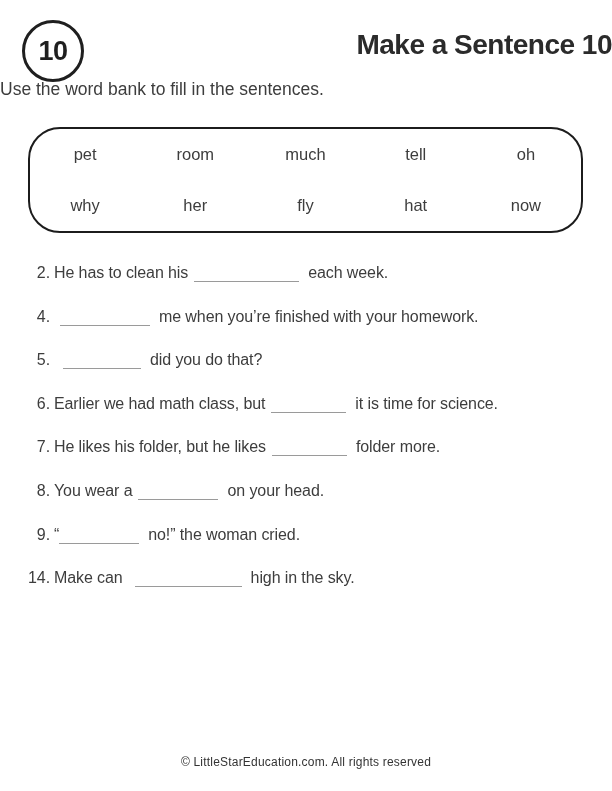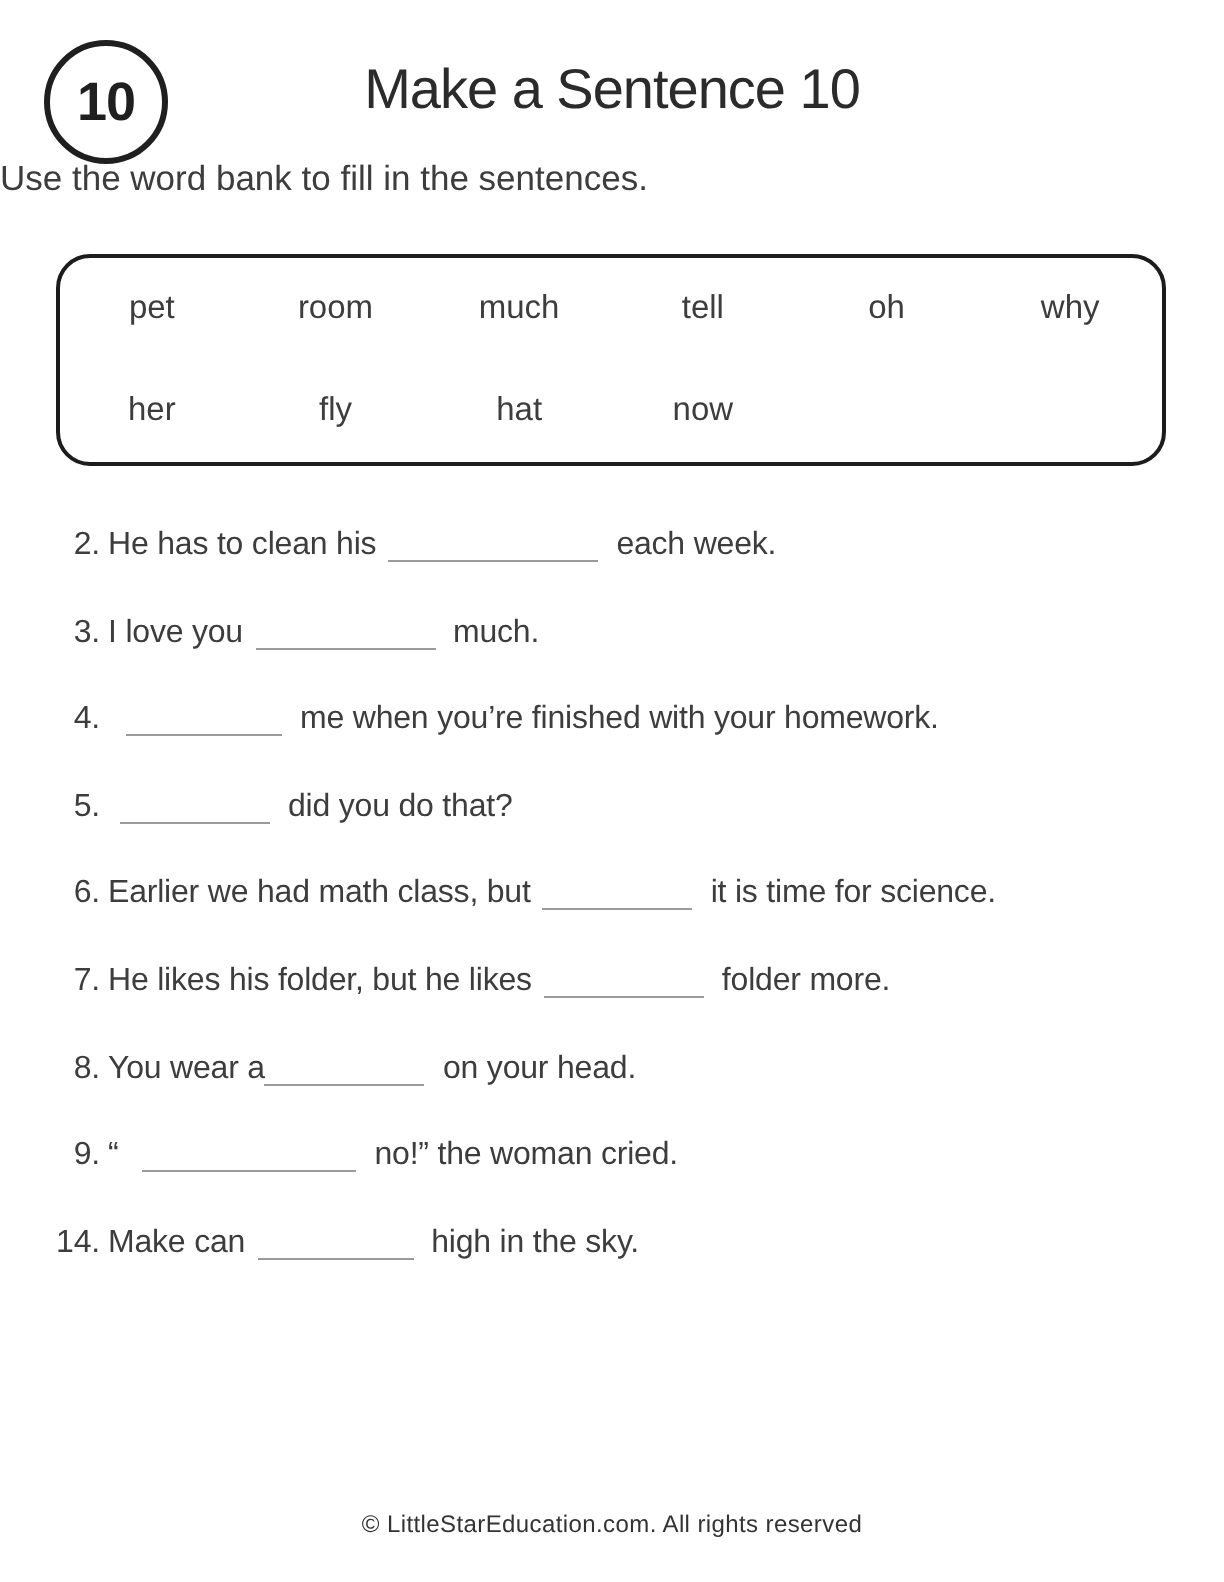--- a/index.html
+++ b/index.html
@@ -23,40 +23,40 @@
     border: 3.5px solid #1f1f1f;
     border-radius: 50%;
     display: flex; align-items: center; justify-content: center;
     font-size: 27px; font-weight: 700; color: #1f1f1f;
     letter-spacing: -0.5px;
   }
 
   .title {
     position: absolute;
     left: 0; top: 29px; width: 612px;
-    text-align: center;
-    font-size: 28px; font-weight: 400; color: #2b2b2b;
+    text-align: right;
+    font-size: 28px; font-weight: 700; color: #2b2b2b;
     letter-spacing: -0.5px;
   }
 
   .subtitle {
     position: absolute;
     left: 0; top: 79px; width: 612px;
     font-size: 17.5px; color: #3d3d3d;
   }
 
   
   .word-bank {
     position: absolute;
     left: 28px; top: 127px;
     width: 555px; height: 106px;
     border: 2px solid #1c1c1c;
-    border-radius: 17px;
+    border-radius: 32px;
     display: grid;
-    grid-template-columns: repeat(6, 1fr);
+    grid-template-columns: repeat(5, 1fr);
     grid-auto-rows: 51px;
     align-items: center;
     justify-items: center;
   }
   .word { font-size: 16.5px; color: #3d3d3d; }
 
   
   .sentences {
     position: absolute;
     left: 0; top: 251px;
@@ -130,23 +130,20 @@
     <span class="word">fly</span>
     <span class="word">hat</span>
     <span class="word">now</span>
   </div>
 
   <ol class="sentences">
     <li class="sentence">
       <span class="num">2.</span><span class="pre">He has to clean his</span><span class="blank"></span><span class="post">each week.</span>
     </li>
     <li class="sentence">
-      <span class="num">3.</span><span class="pre">I love you</span><span class="blank"></span><span class="post">much.</span>
-    </li>
-    <li class="sentence">
       <span class="num">4.</span><span class="pre"></span><span class="blank"></span><span class="post">me when you’re finished with your homework.</span>
     </li>
     <li class="sentence">
       <span class="num">5.</span><span class="pre"></span><span class="blank"></span><span class="post">did you do that?</span>
     </li>
     <li class="sentence">
       <span class="num">6.</span><span class="pre">Earlier we had math class, but</span><span class="blank"></span><span class="post">it is time for science.</span>
     </li>
     <li class="sentence">
       <span class="num">7.</span><span class="pre">He likes his folder, but he likes</span><span class="blank"></span><span class="post">folder more.</span>

